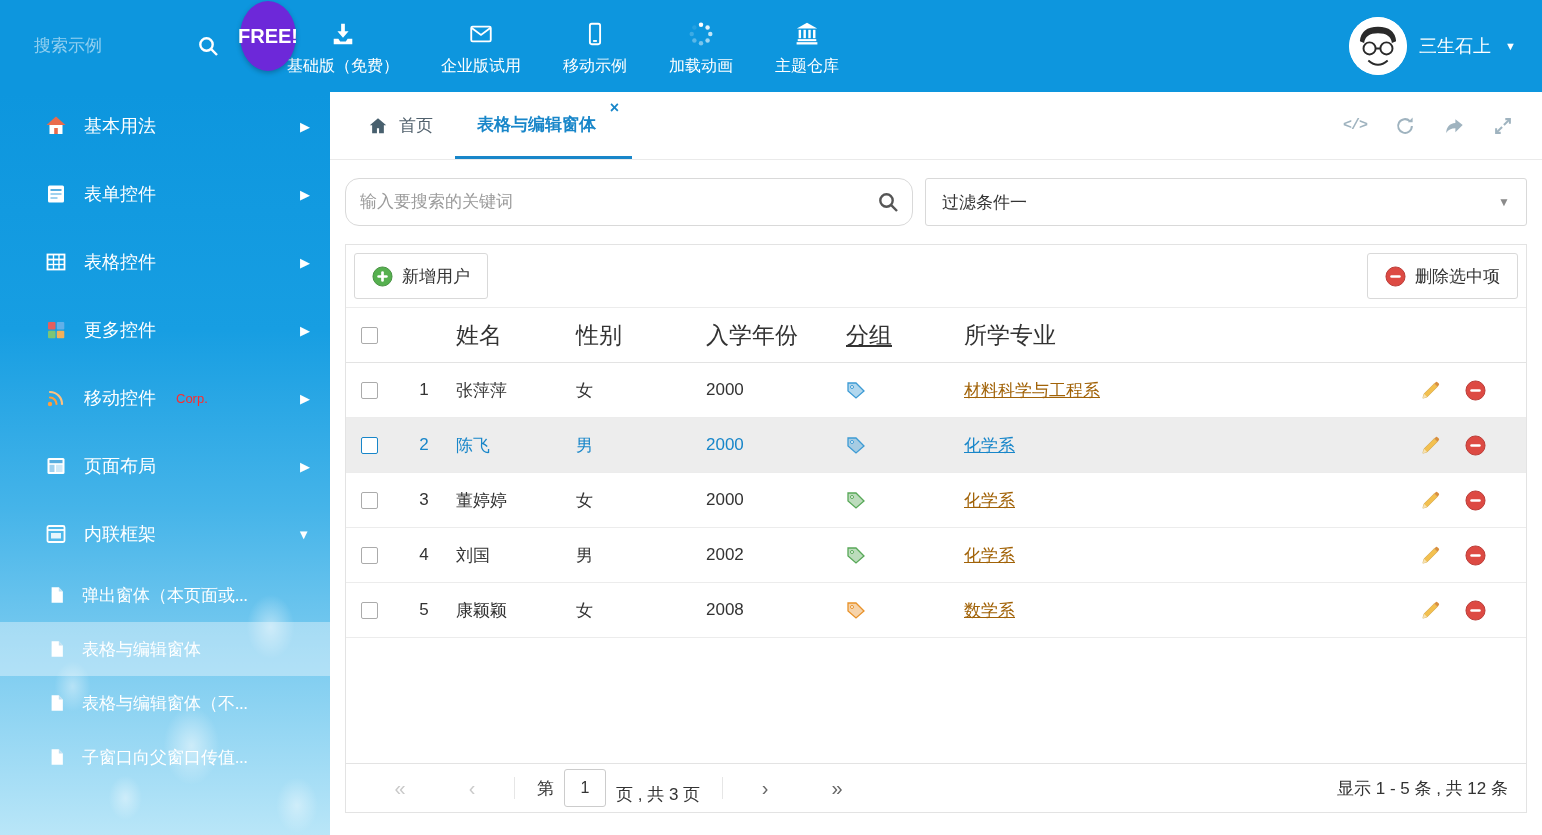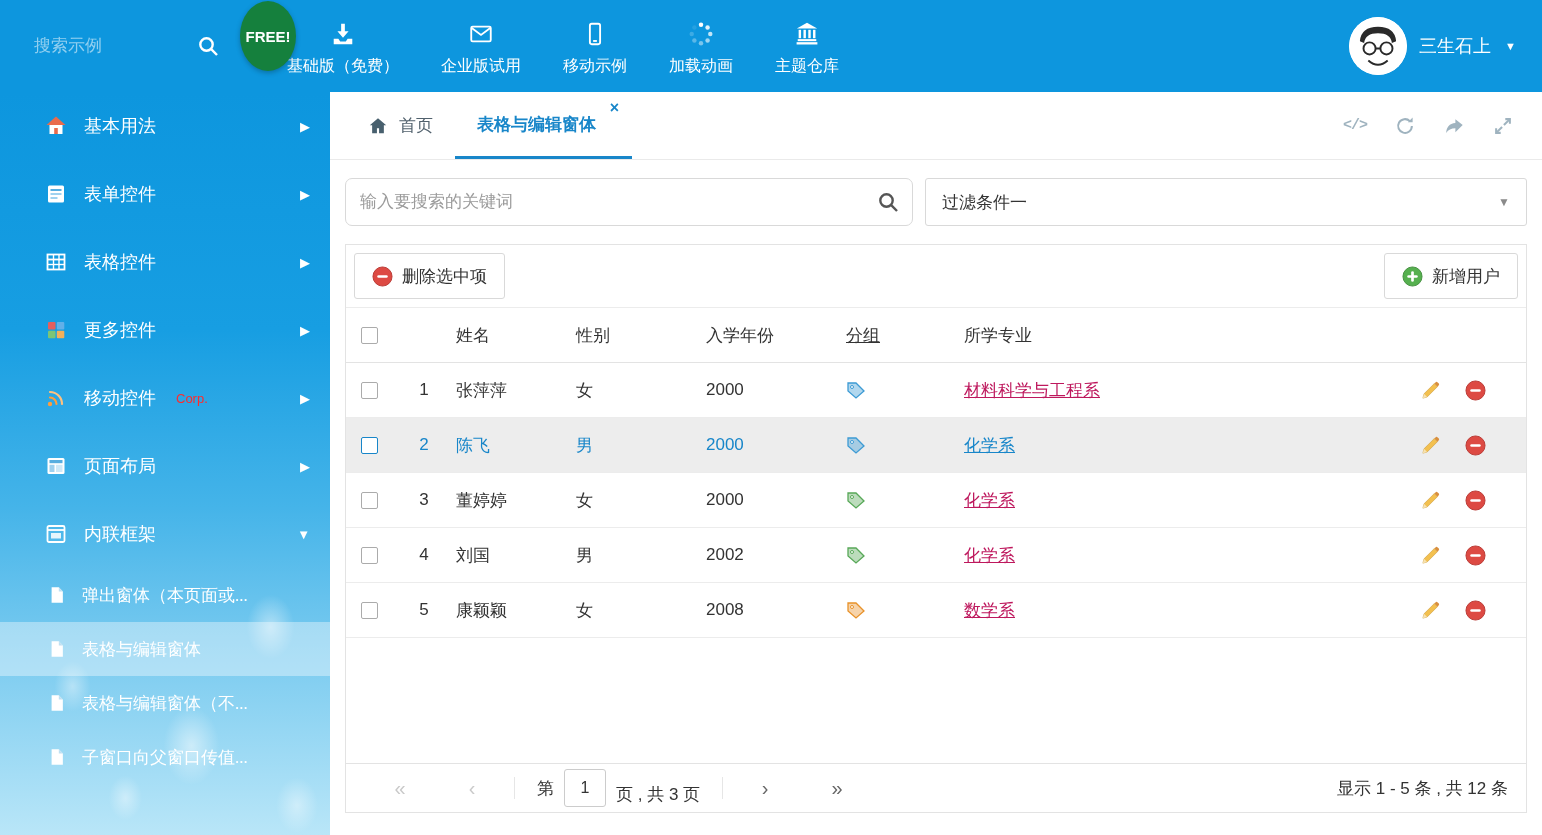--- a/index.html
+++ b/index.html
@@ -14,21 +14,21 @@
 .brand h1 { font-size:27px; font-weight:bold; letter-spacing:.5px; white-space:nowrap; }
 .topsearch { display:flex; align-items:center; gap:10px; margin-left:34px; }
 .topsearch input { background:transparent; border:none; outline:none; color:#fff; font-size:17px; width:152px; font-family:inherit; }
 .topsearch input::placeholder { color:rgba(255,255,255,.55); }
 .topsearch .sicon { display:flex; color:#fff; }
 .topnav { display:flex; margin-left:46px; align-items:flex-start; height:92px; }
 .topnav-item { position:relative; display:flex; flex-direction:column; align-items:center; gap:8px;
   padding:20px 21px 0; color:#fff; font-size:16px; cursor:pointer; white-space:nowrap; }
 .topnav-item .nicon { display:flex; height:28px; align-items:center; }
 .free-badge { position:absolute; left:-26px; top:1px; width:56px; height:70px; border-radius:50%;
-  background:#15803d; color:#fff; font-size:15px; font-weight:bold; display:flex; align-items:center;
+  background:#6d28d9; color:#fff; font-size:20px; font-weight:bold; display:flex; align-items:center;
   justify-content:center; box-shadow:0 2px 5px rgba(0,0,0,.25); z-index:3; }
 .userbox { margin-left:auto; display:flex; align-items:center; gap:12px; padding-right:26px; cursor:pointer; }
 .avatar { width:58px; height:58px; border-radius:50%; overflow:hidden; background:#fff; display:flex; flex-shrink:0; }
 .username { font-size:18px; white-space:nowrap; }
 .ucaret { font-size:11px; margin-left:2px; }
 
 
 .bodyrow { display:flex; flex:1; overflow:hidden; }
 
 
@@ -58,50 +58,50 @@
 .tab.active { color:#1886c9; font-weight:bold; border-bottom:3px solid #1886c9; position:relative; padding-right:36px; }
 .tab.active .tclose { position:absolute; top:8px; right:13px; font-size:16px; font-weight:bold; color:#1886c9; line-height:1; }
 .tab-tools { margin-left:auto; display:flex; align-items:center; gap:27px; padding-right:28px; color:#9fb3bf; }
 .tool { display:flex; align-items:center; background:none; border:none; color:inherit; cursor:pointer; }
 .tool-code { font-size:15px; font-weight:bold; letter-spacing:-1px;
   font-family:"Liberation Mono","DejaVu Sans Mono",monospace; }
 
 .content { flex:1; padding:18px 15px 22px; display:flex; flex-direction:column; overflow:hidden; }
 .filter-row { display:flex; gap:12px; margin-bottom:18px; flex-shrink:0; }
 .search-wrap { flex:1; position:relative; }
-.search-wrap input { width:100%; height:48px; border:1px solid #d9d9d9; border-radius:7px;
+.search-wrap input { width:100%; height:48px; border:1px solid #d9d9d9; border-radius:14px;
   padding:0 46px 0 14px; font-size:17px; color:#333; outline:none; font-family:inherit; }
 .search-wrap input::placeholder { color:#9b9b9b; }
 .search-wrap .sicon { position:absolute; right:13px; top:12px; color:#555; display:flex; }
 .filter-dd { flex:1; height:48px; border:1px solid #d9d9d9; border-radius:3px; display:flex;
   align-items:center; padding:0 16px; font-size:17px; color:#333; cursor:pointer; }
 .filter-dd .dcaret { margin-left:auto; color:#8a8a8a; font-size:12px; }
 
 .panel { flex:1; border:1px solid #e3e3e3; display:flex; flex-direction:column; overflow:hidden; }
 .grid-toolbar { display:flex; justify-content:space-between; padding:8px; border-bottom:1px solid #ececec; flex-shrink:0; }
 .btn { display:inline-flex; align-items:center; gap:9px; height:46px; padding:0 17px; background:#fff;
   border:1px solid #d9d9d9; border-radius:3px; font-size:17px; color:#333; cursor:pointer; font-family:inherit; }
 .btn .bico { display:flex; }
 
-.thead { display:flex; align-items:center; height:55px; border-bottom:1px solid #e3e3e3; font-size:17px; color:#333; flex-shrink:0; }
+.thead { display:flex; align-items:center; height:55px; border-bottom:1px solid #e3e3e3; font-size:23px; color:#333; flex-shrink:0; }
 .trow { display:flex; align-items:center; height:55px; border-bottom:1px solid #ececec; font-size:17px; color:#333; flex-shrink:0; cursor:pointer; }
 .trow.selected { background:#ededed; color:#1886c9; }
 .trow.selected .major-link { color:#1886c9; }
 .trow.selected .checkbox { border:1px solid #1886c9; }
 .cell { padding-left:6px; white-space:nowrap; overflow:hidden; }
 .col-check { width:46px; display:flex; justify-content:center; }
 .col-num { width:58px; text-align:center; }
 .col-name { width:120px; }
 .col-gender { width:130px; }
 .col-year { width:140px; }
 .col-group { width:118px; display:flex; align-items:center;text-decoration:underline; }
 .col-major { flex:1; }
 .col-actions { width:112px; display:flex; align-items:center; gap:24px; padding-left:6px; }
 .checkbox { width:17px; height:17px; border:1px solid #ababab; border-radius:2px; background:#fff; display:inline-block; cursor:pointer; }
-.major-link { color:#be185d; text-decoration:underline; cursor:pointer; }
+.major-link { color:#a16207; text-decoration:underline; cursor:pointer; }
 .tag { display:flex; }
 .tag-blue { color:#3d9bd4; } .tag-green { color:#58a858; } .tag-orange { color:#e8922a; }
 .action { display:flex; cursor:pointer; }
 .tfiller { flex:1; }
 
 .pager { height:49px; border-top:1px solid #e3e3e3; display:flex; align-items:center; padding:0 18px;
   font-size:17px; color:#333; flex-shrink:0; }
 .pg-btn { width:72px; text-align:center; font-size:20px; color:#666; background:none; border:none; cursor:pointer; font-family:inherit; }
 .pg-btn.disabled { color:#c9c9c9; }
 .pg-sep { width:1px; height:22px; background:#e6e6e6; margin:0 6px; }
@@ -463,32 +463,32 @@
             <span class="dcaret">▼</span>
           </div>
         </div>
 
         <div class="panel">
 
           <div class="grid-toolbar">
             <button class="btn">
               <span class="bico">
                   <svg width="21" height="21">
-                    <use href="#i-del"></use>
-                  </svg>
-                </span>
-              <span>删除选中项</span>
+                    <use href="#i-plus"></use>
+                  </svg>
+                </span>
+              <span>新增用户</span>
             </button>
             <button class="btn">
               <span class="bico">
                   <svg width="21" height="21">
-                    <use href="#i-plus"></use>
-                  </svg>
-                </span>
-              <span>新增用户</span>
+                    <use href="#i-del"></use>
+                  </svg>
+                </span>
+              <span>删除选中项</span>
             </button>
           </div>
 
           <div class="thead">
             <div class="col-check">
                 <span class="checkbox"></span>
               </div>
             <div class="col-num"></div>
             <div class="col-name cell">姓名</div>
             <div class="col-gender cell">性别</div>

